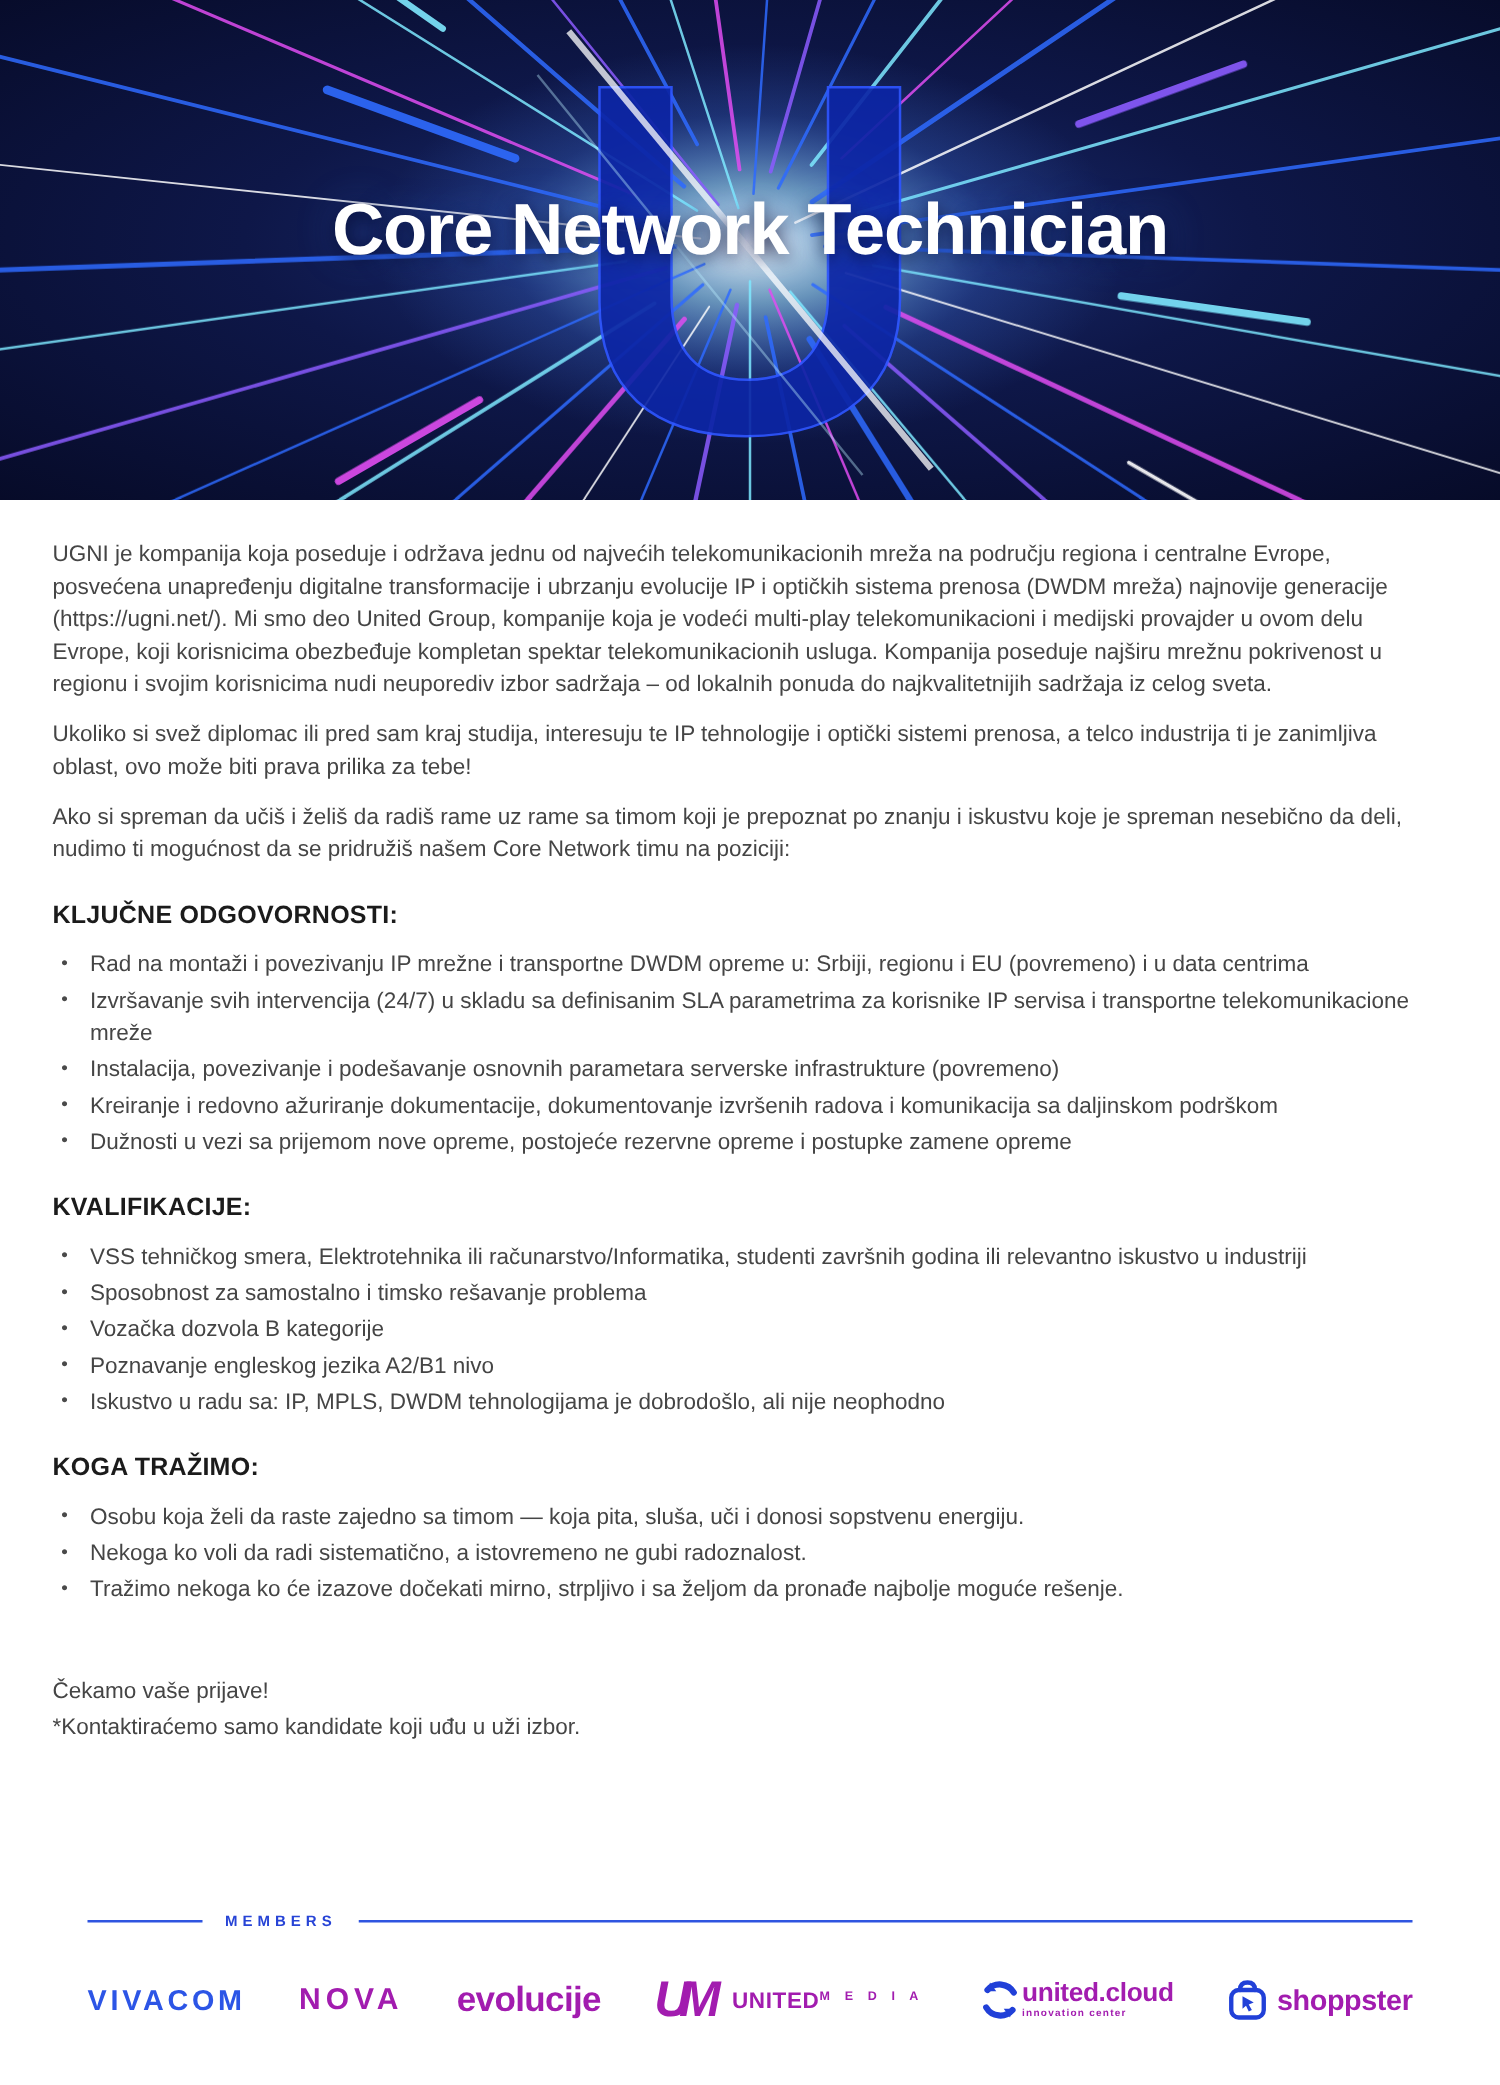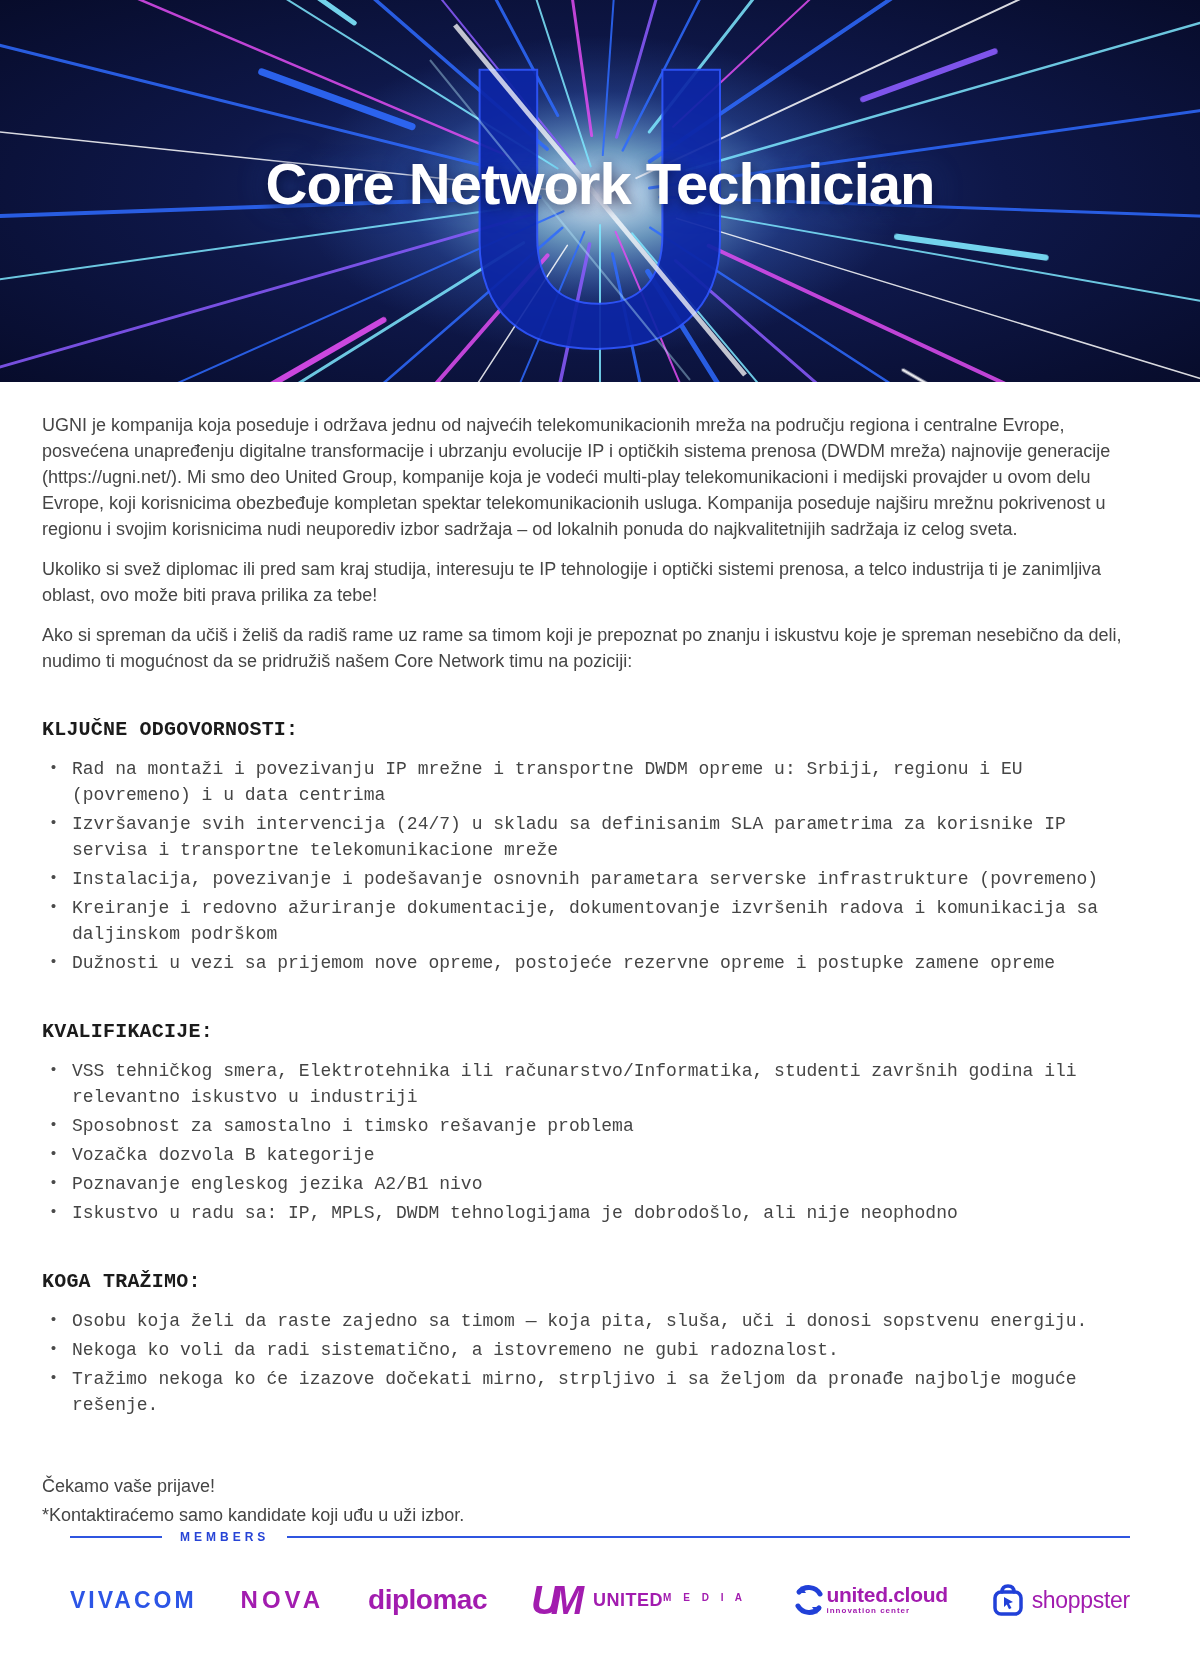--- a/index.html
+++ b/index.html
@@ -20,21 +20,21 @@
   .hero-title {
     position:absolute; left:0; top:150px; width:100%;
     text-align:center; color:#ffffff;
     font-size:58px; font-weight:800; letter-spacing:-1px;
     text-shadow:0 3px 14px rgba(2,6,40,.75), 0 0 30px rgba(80,140,255,.35);
   }
 
   
   .main { padding:30px 70px 0 42px; font-size:18px; line-height:26px; }
   .main p { margin-bottom:14px; }
-  .sec { margin-top:44px;font-family:Liberation Mono, monospace; }
+  .sec { margin-top:28px; }
   .sec h2 {
     font-size:20px; line-height:24px; font-weight:700; color:#1b1b1b;
     letter-spacing:.2px; margin-bottom:14px;
   }
   ul.blist { list-style:none; }
   ul.blist li {
     position:relative; padding-left:30px; margin-bottom:3px;
   }
   ul.blist li::before {
     content:"•"; position:absolute; left:7px; top:0;
@@ -61,21 +61,21 @@
   .logo-um { gap:9px; }
   .um-mono { font-size:40px; font-weight:800; font-style:italic; letter-spacing:-9px; line-height:36px; padding-right:9px; }
   .um-text { display:flex; justify-content:center; }
   .um-line1 { font-size:18px; font-weight:800; letter-spacing:.5px; line-height:18px; }
   .um-line2 { font-size:10px; font-weight:700; letter-spacing:4.5px; line-height:14px; }
   .logo-ucloud { gap:0; }
   .uc-text { display:flex; flex-direction:column; }
   .uc-label { font-size:21px; font-weight:800; line-height:21px; letter-spacing:-.3px; }
   .uc-sub { font-size:8px; font-weight:700; letter-spacing:1px; line-height:11px; }
   .logo-shoppster { gap:8px; }
-  .sh-label { font-size:23px; font-weight:400; letter-spacing:-.3px; }
+  .sh-label { font-size:23px; font-weight:700; letter-spacing:-.3px; }
 </style>
 </head>
 <body>
 
 <div class="page">
 
   <header class="hero">
     <svg width="1200" height="400" viewBox="0 0 1200 400">
       <defs>
         <radialGradient id="bgGrad" cx="50%" cy="48%" r="75%">
@@ -193,21 +193,21 @@
   <footer class="footer">
     <div class="members-row">
       <div class="members-line-short"></div>
       <div class="members-label">MEMBERS</div>
       <div class="members-line-long"></div>
     </div>
 
     <div class="logos-row">
       <div class="logo logo-vivacom">VIVACOM</div>
       <div class="logo logo-nova">NOVA</div>
-      <div class="logo logo-telemach">diplomac</div>
+      <div class="logo logo-telemach">evolucije</div>
 
       <div class="logo logo-um">
         <div class="um-mono">UM</div>
         <div class="um-text">
           <div class="um-line1">UNITED</div>
           <div class="um-line2">M E D I A</div>
         </div>
       </div>
 
       <div class="logo logo-ucloud">

